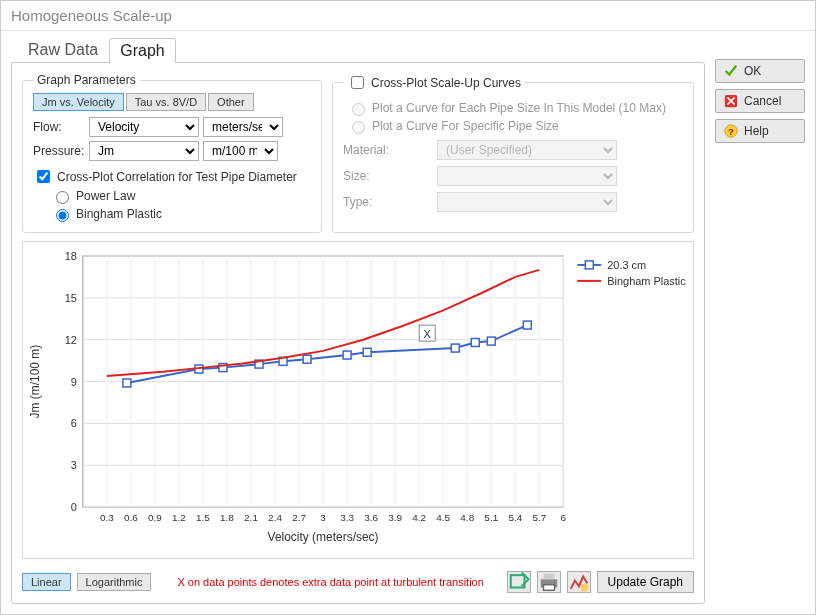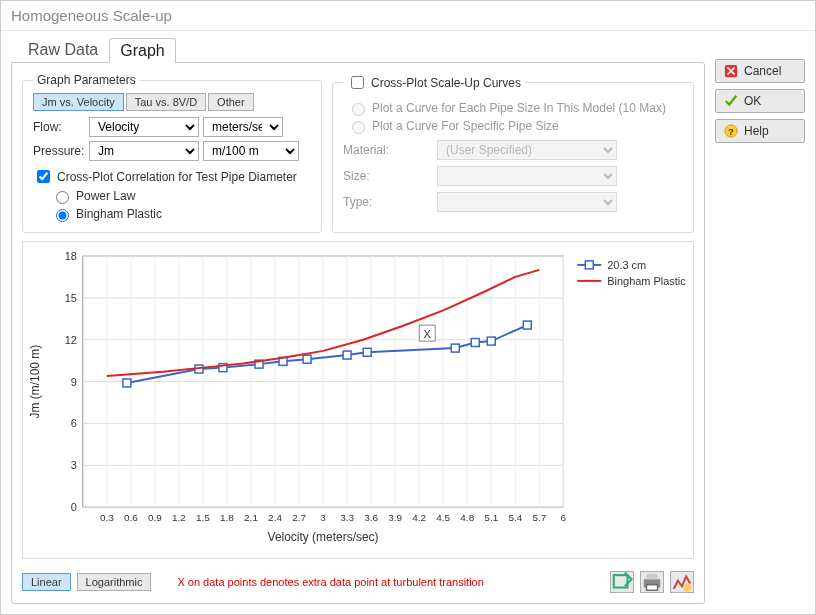--- a/index.html
+++ b/index.html
@@ -150,21 +150,21 @@
             <div class="togglebtn">Other</div>
           </div>
           <div class="formrow">
             <label class="lbl">Flow:</label>
             <select style="width:110px"><option>Velocity</option></select>
             <select style="width:80px"><option>meters/sec</option></select>
           </div>
           <div class="formrow">
             <label class="lbl">Pressure:</label>
             <select style="width:110px"><option>Jm</option></select>
-            <select style="width:96px"><option>m/100 m</option></select>
+            <select style="width:75px"><option>m/100 m</option></select>
           </div>
 
           <label class="chk">
             <input type="checkbox" checked="" style="">
             <span>Cross-Plot Correlation for Test Pipe Diameter</span>
           </label>
           <label class="radio">
             <input type="radio" name="corr" style="">
             <span>Power Law</span>
           </label>
@@ -304,40 +304,41 @@
               <rect x="4" y="2" width="8" height="4" fill="#ccc"></rect>
               <rect x="4" y="10" width="8" height="4" fill="#fff" stroke="#666"></rect>
             </svg>
         </div>
         <div class="iconbtn">
           <svg viewBox="0 0 16 16">
               <path d="M2 13 L5 7 L8 11 L11 4 L14 9" fill="none" stroke="#c44" stroke-width="1.5"></path>
               <circle cx="12" cy="12" r="3" fill="#fc6"></circle>
             </svg>
         </div>
+        <button class="btn">Update Graph</button>
       </div>
 
     </div>
   </div>
 
   <div class="side-col">
+    <div class="sidebtn">
+      <svg viewBox="0 0 16 16">
+          <path d="M2 8 l4 4 8-10" fill="none" stroke="#5a0" stroke-width="2.5"></path>
+        </svg>
+      <span>OK</span>
+    </div>
     <div class="sidebtn">
       <svg viewBox="0 0 16 16">
           <rect x="1" y="1" width="14" height="14" rx="2" fill="#d33"></rect>
           <path d="M4 4 l8 8 M12 4 l-8 8" stroke="#fff" stroke-width="2"></path>
         </svg>
       <span>Cancel</span>
     </div>
     <div class="sidebtn">
       <svg viewBox="0 0 16 16">
-          <path d="M2 8 l4 4 8-10" fill="none" stroke="#5a0" stroke-width="2.5"></path>
-        </svg>
-      <span>OK</span>
-    </div>
-    <div class="sidebtn">
-      <svg viewBox="0 0 16 16">
           <circle cx="8" cy="8" r="7" fill="#fc3" stroke="#c90"></circle>
           <text x="8" y="12" text-anchor="middle" font-size="11" font-weight="bold" fill="#630">?</text>
         </svg>
       <span>Help</span>
     </div>
   </div>
 </div>
 
 </body></html>

